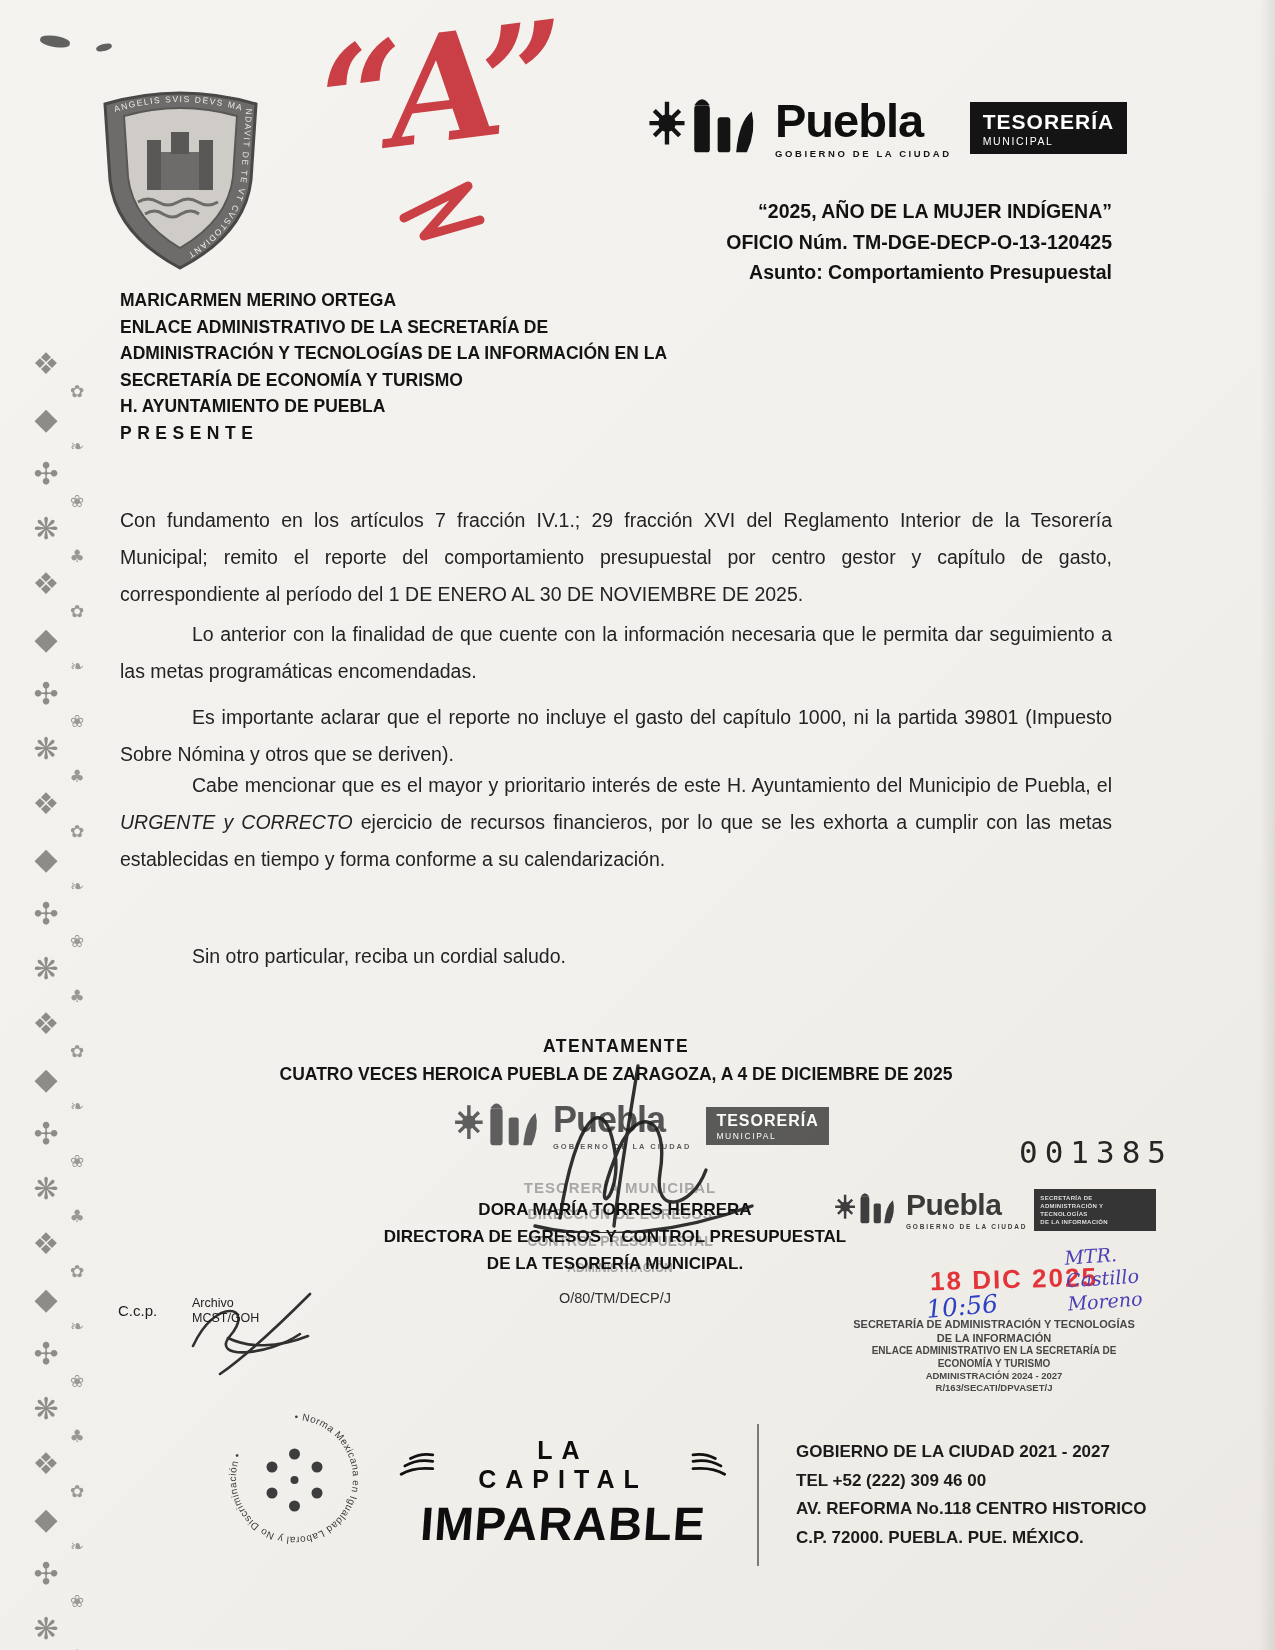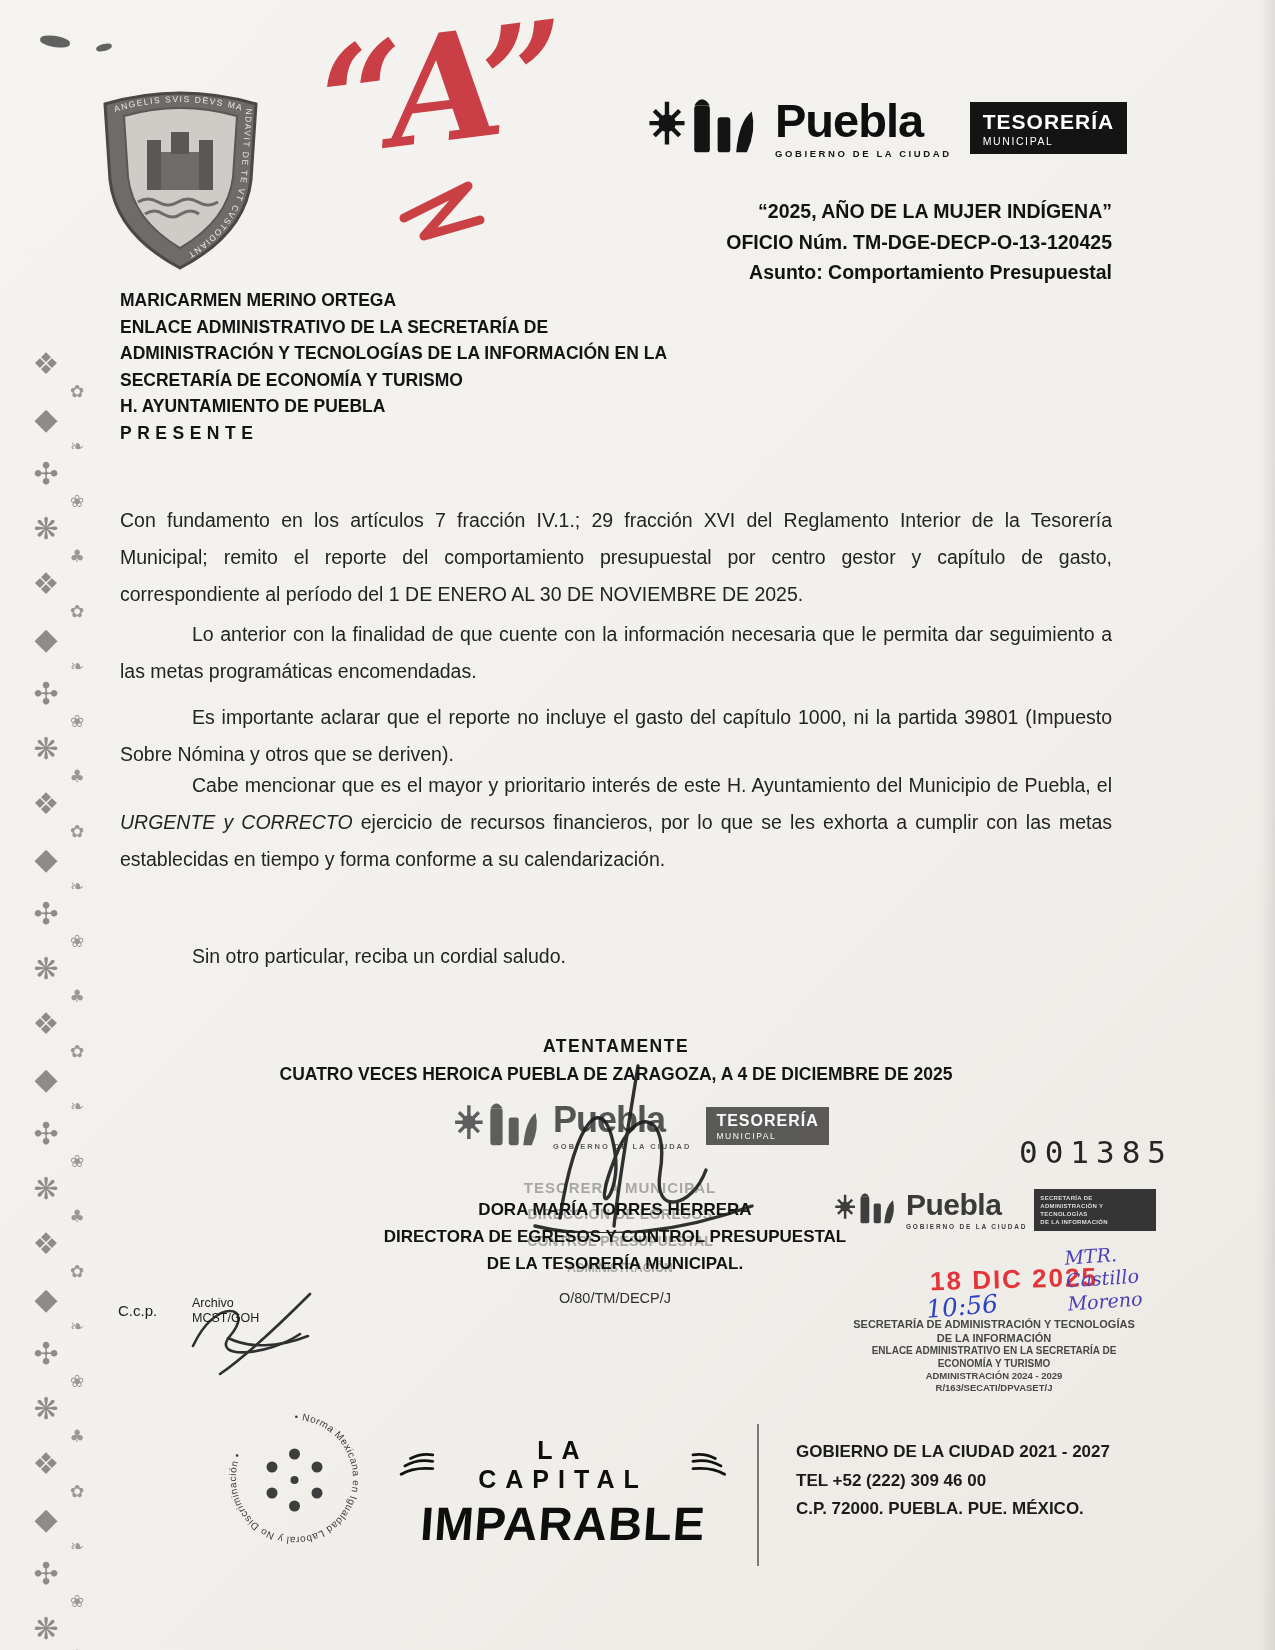--- a/index.html
+++ b/index.html
@@ -316,21 +316,21 @@
     <div>MTR.</div>
     <div>Castillo</div>
     <div>Moreno</div>
   </div>
 
   <div class="rinfo">
     <div>SECRETARÍA DE ADMINISTRACIÓN Y TECNOLOGÍAS</div>
     <div>DE LA INFORMACIÓN</div>
     <div>ENLACE ADMINISTRATIVO EN LA SECRETARÍA DE</div>
     <div>ECONOMÍA Y TURISMO</div>
-    <div>ADMINISTRACIÓN 2024 - 2029</div>
+    <div>ADMINISTRACIÓN 2024 - 2027</div>
     <div>R/163/SECATI/DPVASET/J</div>
   </div>
 
   <div class="ccp-label">C.c.p.</div>
   <div class="ccp-dest">
     <div>Archivo</div>
     <div>MCST/GOH</div>
   </div>
   <svg class="ccp-ink" width="170" height="100" viewBox="0 0 170 100">
     <g fill="none" stroke="#1c1c1c" stroke-width="2.6" stroke-linecap="round" opacity=".9">
@@ -369,16 +369,17 @@
         </svg>
     </div>
     <div class="cap-main">IMPARABLE</div>
   </div>
 
   <div class="divider"></div>
 
   <div class="contact">
     <div>GOBIERNO DE LA CIUDAD 2021 - 2027</div>
     <div>TEL +52 (222) 309 46 00</div>
+    <div>AV. REFORMA No.118 CENTRO HISTORICO</div>
     <div>C.P. 72000. PUEBLA. PUE. MÉXICO.</div>
   </div>
 
 </div>
 
 </body></html>

